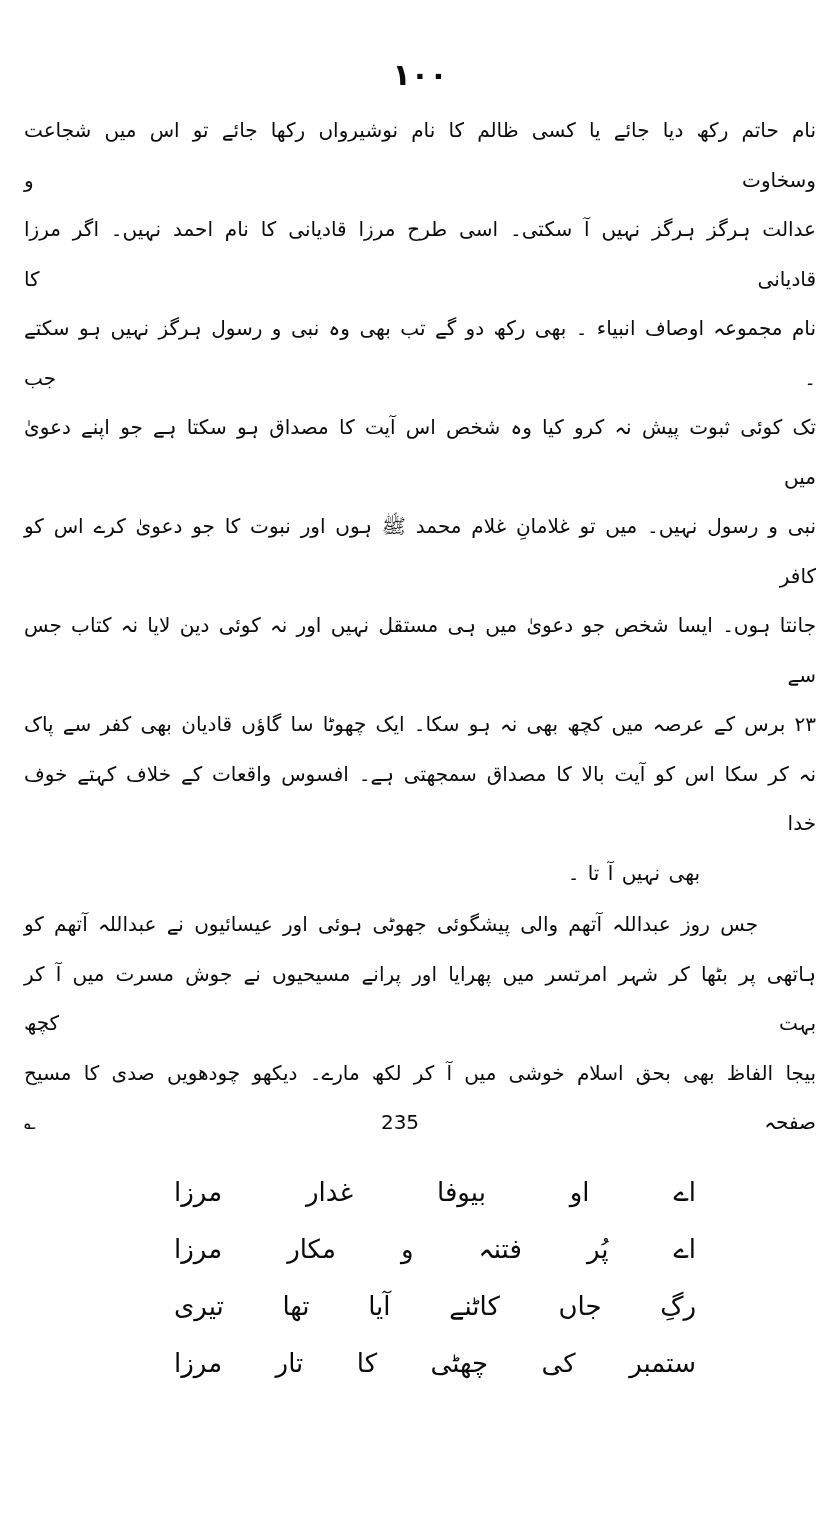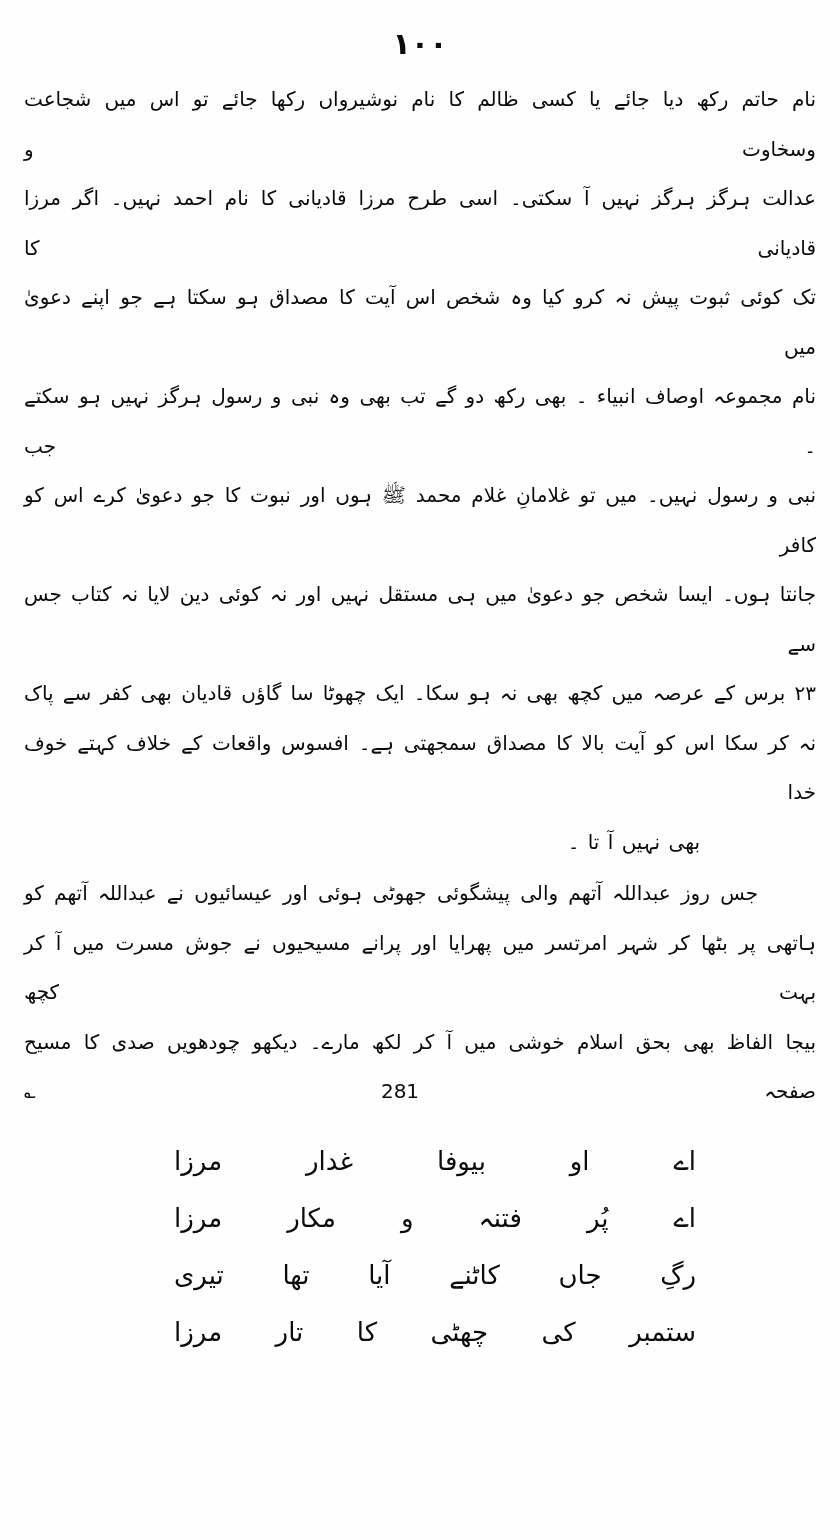--- a/index.html
+++ b/index.html
@@ -24,20 +24,21 @@
     direction: rtl;
   }
   .pnum-top {
     direction: rtl;
     text-align: center;
     font-size: 30px;
     font-weight: bold;
     padding-top: 26px;
     margin-bottom: 14px;
     letter-spacing: 2px;
+    margin-top: 31px;
   }
   .body-text { direction: rtl; }
   .line {
     font-size: 20px;
     line-height: 49.5px;
     text-align: justify;
     text-align-last: justify;
     word-spacing: 2px;
   }
   .line.end {
@@ -66,33 +67,33 @@
 
 <div class="page">
 
   <div class="pnum-top">۱۰۰</div>
 
   <div class="body-text">
 
     <div class="para">
       <div class="line">نام حاتم رکھ دیا جائے یا کسی ظالم کا نام نوشیرواں رکھا جائے تو اس میں شجاعت وسخاوت و</div>
       <div class="line">عدالت ہرگز ہرگز نہیں آ سکتی۔ اسی طرح مرزا قادیانی کا نام احمد نہیں۔ اگر مرزا قادیانی کا</div>
+      <div class="line">نام مجموعہ اوصاف انبیاء ۔ بھی رکھ دو گے تب بھی وہ نبی و رسول ہرگز نہیں ہو سکتے ۔ جب</div>
       <div class="line">تک کوئی ثبوت پیش نہ کرو کیا وہ شخص اس آیت کا مصداق ہو سکتا ہے جو اپنے دعویٰ میں</div>
-      <div class="line">نام مجموعہ اوصاف انبیاء ۔ بھی رکھ دو گے تب بھی وہ نبی و رسول ہرگز نہیں ہو سکتے ۔ جب</div>
       <div class="line">نبی و رسول نہیں۔ میں تو غلامانِ غلام محمد ﷺ ہوں اور نبوت کا جو دعویٰ کرے اس کو کافر</div>
       <div class="line">جانتا ہوں۔ ایسا شخص جو دعویٰ میں ہی مستقل نہیں اور نہ کوئی دین لایا نہ کتاب جس سے</div>
       <div class="line">۲۳ برس کے عرصہ میں کچھ بھی نہ ہو سکا۔ ایک چھوٹا سا گاؤں قادیان بھی کفر سے پاک</div>
       <div class="line">نہ کر سکا اس کو آیت بالا کا مصداق سمجھتی ہے۔ افسوس واقعات کے خلاف کہتے خوف خدا</div>
       <div class="line end offset-right">بھی نہیں آ تا ۔</div>
     </div>
 
     <div class="para">
       <div class="line indent">جس روز عبداللہ آتھم والی پیشگوئی جھوٹی ہوئی اور عیسائیوں نے عبداللہ آتھم کو</div>
       <div class="line">ہاتھی پر بٹھا کر شہر امرتسر میں پھرایا اور پرانے مسیحیوں نے جوش مسرت میں آ کر بہت کچھ</div>
-      <div class="line">بیجا الفاظ بھی بحق اسلام خوشی میں آ کر لکھ مارے۔ دیکھو چودھویں صدی کا مسیح صفحہ 281 ؎</div>
+      <div class="line">بیجا الفاظ بھی بحق اسلام خوشی میں آ کر لکھ مارے۔ دیکھو چودھویں صدی کا مسیح صفحہ 235 ؎</div>
     </div>
 
     <div class="poem">
       <div class="poem-line">
         <span class="poem-word">اے</span>
         <span class="poem-word">او</span>
         <span class="poem-word">بیوفا</span>
         <span class="poem-word">غدار</span>
         <span class="poem-word">مرزا</span>
       </div>

